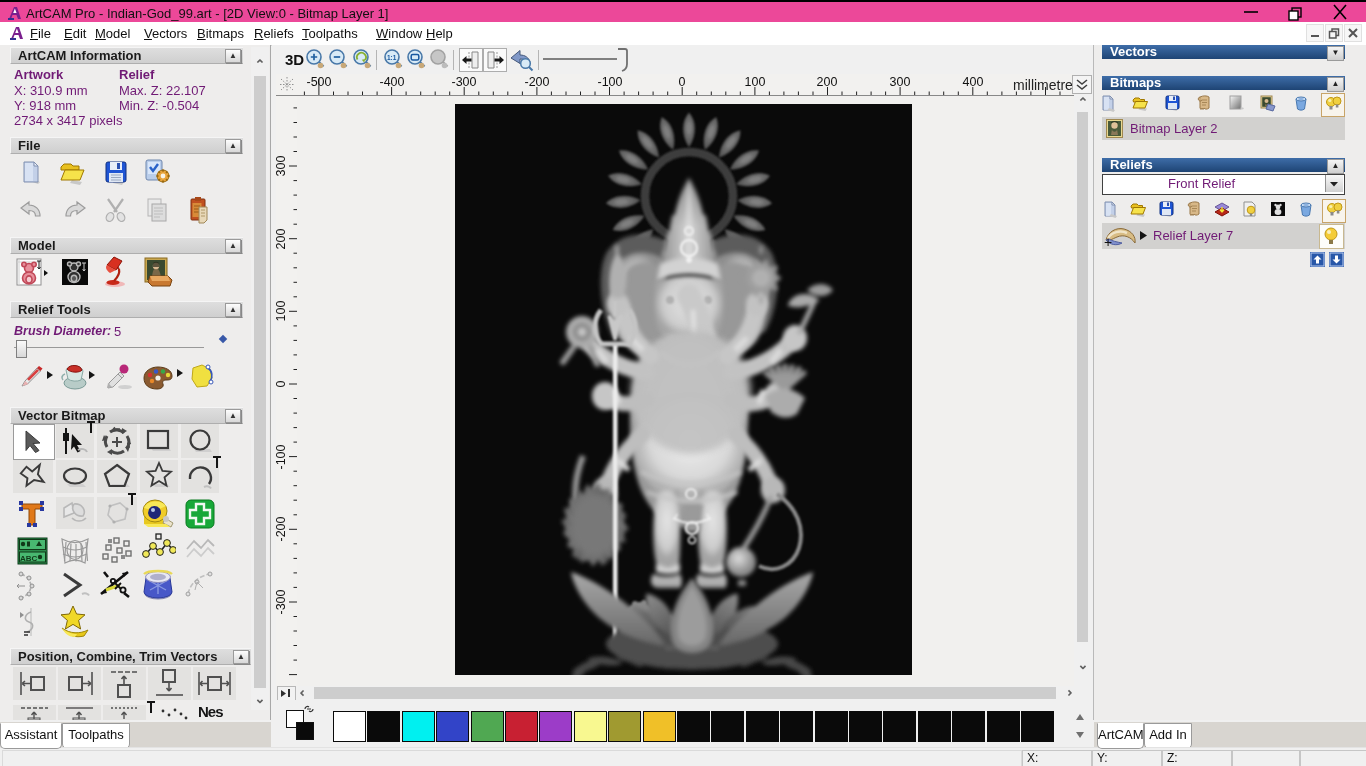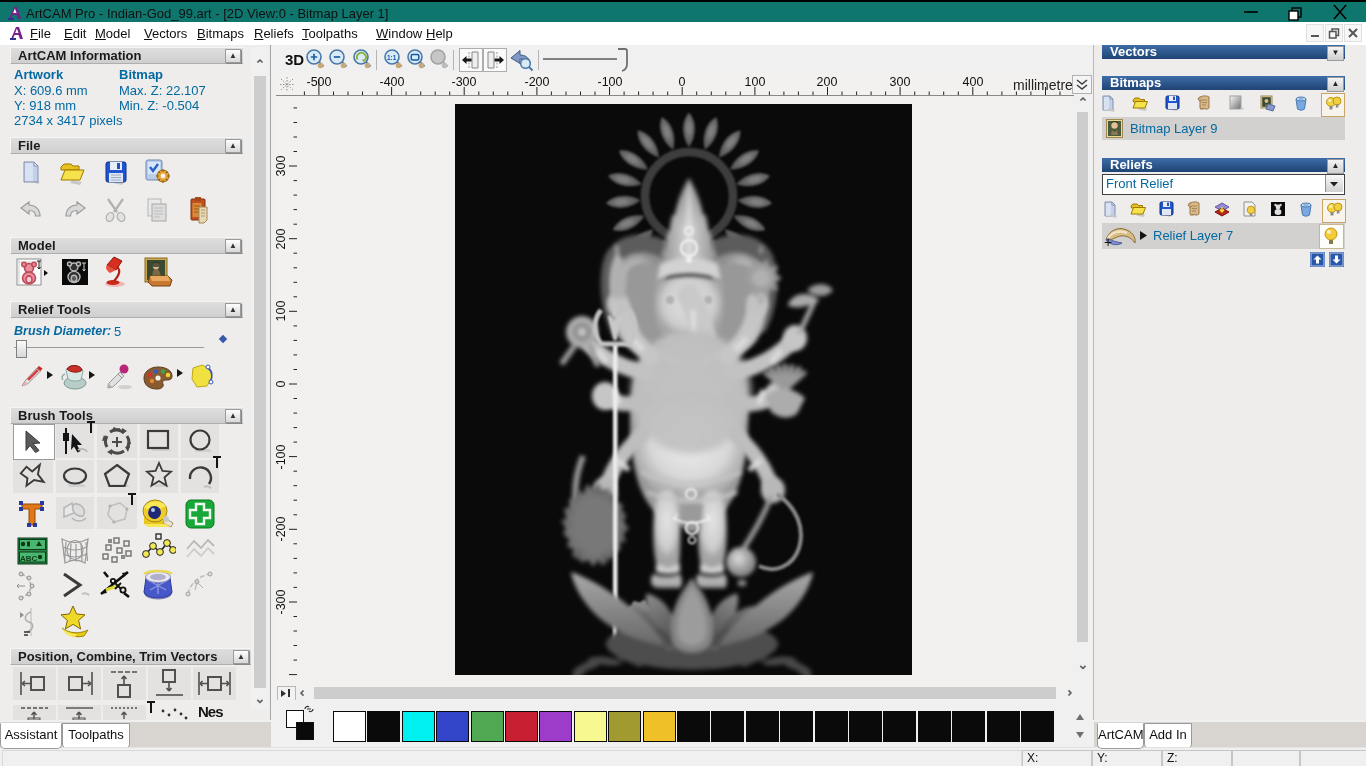--- a/index.html
+++ b/index.html
@@ -1,34 +1,34 @@
 <!DOCTYPE html>
 <html><head>
 <meta charset="utf-8">
 <style>
 html,body{margin:0;padding:0;}
 body{width:1366px;height:766px;overflow:hidden;font-family:"Liberation Sans",sans-serif;background:#f0f0f0;position:relative;}
 .abs{position:absolute;}
 
 #topline{left:0;top:0;width:1366px;height:2px;background:#000;}
-#titlebar{left:0;top:2px;width:1366px;height:20px;background:#0f766e;}
+#titlebar{left:0;top:2px;width:1366px;height:20px;background:#ec4899;}
 #title-text{left:26px;top:4px;font-size:13px;color:#101010;}
 #menubar{left:0;top:22px;width:1366px;height:23px;background:#fff;border-bottom:1px solid #d5d5d5;}
 .menu{position:absolute;top:4px;font-size:13px;color:#101010;}
 .menu u{text-decoration:underline;}
 
 #leftpanel{left:0;top:45px;width:271px;height:675px;background:#eeedec;}
 #rightpanel{left:1093px;top:45px;width:273px;height:675px;background:#eeedec;border-left:1px solid #b9b9b9;}
 .lhdr{position:absolute;left:10px;width:232px;height:15px;background:linear-gradient(#dedede,#cfcfcf);border-top:1px solid #f5f5f5;border-left:1px solid #f5f5f5;border-bottom:1px solid #aeaeae;}
 .lhdr span{position:absolute;left:7px;top:0px;font-size:13px;font-weight:bold;color:#1a1a1a;}
 .cbtn{position:absolute;right:2px;top:1px;width:14px;height:12px;background:linear-gradient(#fdfdfd,#d8d8d8);border:1px solid #9a9a9a;box-shadow:1px 1px 0 #888;font-size:8px;line-height:11px;text-align:center;color:#333;}
 .bhdr{position:absolute;left:9px;width:243px;height:14px;background:linear-gradient(#3e6da8,#1e4474);}
 .bhdr span{position:absolute;left:8px;top:-1px;font-size:13px;font-weight:bold;color:#fff;}
 .bbtn{position:absolute;right:1px;top:1px;width:15px;height:13px;background:linear-gradient(#f4f4f4,#cfcfcf);border:1px solid #9a9a9a;font-size:8px;line-height:12px;text-align:center;color:#222;}
-.ptxt{position:absolute;font-size:13px;color:#0369a1;}
+.ptxt{position:absolute;font-size:13px;color:#701a75;}
 
 .sb-track{position:absolute;background:#f0f0f0;}
 .sb-thumb{position:absolute;background:#cdcdcd;}
 .chev{position:absolute;width:16px;height:10px;color:#606060;font-size:13px;line-height:10px;text-align:center;font-weight:bold;}
 
 .tabstrip{position:absolute;top:722px;height:25px;background:#d8d5d0;}
 .tab{position:absolute;top:1px;height:24px;background:#fff;border:1px solid #9a9a9a;border-radius:0 0 5px 5px;font-size:13px;text-align:center;color:#101010;}
 .tab.active{border-top:none;background:#fff;z-index:3;}
 
 #statusbar{left:0;top:747px;width:1366px;height:19px;background:#f0f0f0;border-top:1px solid #e3e3e3;}
@@ -89,22 +89,22 @@
   </svg>
 </div>
 
 <div class="abs" id="leftpanel"></div>
 <div id="lp">
 <div class="lhdr" style="top:47px">
       <span>ArtCAM Information</span>
       <div class="cbtn">▲</div>
     </div>
 <span class="ptxt" style="left:14px;top:67px;font-weight:bold">Artwork</span>
-<span class="ptxt" style="left:119px;top:67px;font-weight:bold">Bitmap</span>
-<span class="ptxt" style="left:14px;top:83px">X: 609.6 mm</span>
+<span class="ptxt" style="left:119px;top:67px;font-weight:bold">Relief</span>
+<span class="ptxt" style="left:14px;top:83px">X: 310.9 mm</span>
 <span class="ptxt" style="left:119px;top:83px">Max. Z: 22.107</span>
 <span class="ptxt" style="left:14px;top:98px">Y: 918 mm</span>
 <span class="ptxt" style="left:119px;top:98px">Min. Z: -0.504</span>
 <span class="ptxt" style="left:14px;top:113px">2734 x 3417 pixels</span>
 <div class="lhdr" style="top:137px">
       <span>File</span>
       <div class="cbtn">▲</div>
     </div>
 
 <svg class="abs" style="left:18px;top:159px" width="27" height="27" viewBox="0 0 27 27">
@@ -256,21 +256,21 @@
 <svg class="abs" style="left:176px;top:368px" width="8" height="10" viewBox="0 0 8 10">
       <path d="M1 1 l6 4 -6 4z" fill="#151515"></path>
     </svg>
 <svg class="abs" style="left:186px;top:362px" width="32" height="30" viewBox="0 0 32 30">
       <path d="M7 6 l9 -3 8 4 2 9 -5 8 -10 1 -5 -8z" fill="#f0e040" stroke="#c0a818"></path>
       <path d="M22 6 a9 9 0 0 1 2 13" fill="none" stroke="#3858b8" stroke-width="1.6"></path>
       <circle cx="22" cy="5" r="2" fill="#fff" stroke="#3858b8"></circle>
       <circle cx="25" cy="20" r="2" fill="#fff" stroke="#3858b8"></circle>
     </svg>
 <div class="lhdr" style="top:407px">
-      <span>Brush Tools</span>
+      <span>Vector Bitmap</span>
       <div class="cbtn">▲</div>
     </div>
 <div id="vtools">
 
 <div class="abs" style="left:13px;top:424px;width:40px;height:34px;background:#fff;border:1px solid #9a9a9a"></div>
 <div class="abs" style="left:56px;top:424px;width:38px;height:34px;background:#e3e2e0"></div>
 <div class="abs" style="left:97px;top:424px;width:40px;height:34px;background:#e3e2e0"></div>
 <div class="abs" style="left:140px;top:424px;width:38px;height:34px;background:#e3e2e0"></div>
 <div class="abs" style="left:181px;top:424px;width:38px;height:34px;background:#e3e2e0"></div>
 <svg class="abs" style="left:20px;top:428px" width="28" height="27" viewBox="0 0 28 27">
@@ -1092,27 +1092,27 @@
       <use href="#i-bulbs" x="225" y="0"></use>
 </svg>
 <div class="abs" style="left:1102px;top:117px;width:243px;height:23px;background:#d2d1cf"></div>
 <svg class="abs" style="left:1106px;top:119px" width="17" height="19" viewBox="0 0 17 19">
       <rect x="0.5" y="0.5" width="16" height="18" fill="#e8d890" stroke="#a08850"></rect>
       <rect x="2" y="2" width="13" height="15" fill="#4a5a3a"></rect>
       <circle cx="8.5" cy="6.5" r="3.2" fill="#e0c098"></circle>
       <path d="M6 10 c0 3.5 5 3.5 5 0 l1 6 h-7z" fill="#8a7858"></path>
       <path d="M5 4 c1.5 -2 5.5 -2 7 0" stroke="#2a3020" fill="none"></path>
     </svg>
-<span class="ptxt" style="left:1130px;top:121px">Bitmap Layer 9</span>
+<span class="ptxt" style="left:1130px;top:121px">Bitmap Layer 2</span>
 <div class="bhdr" style="left:1102px;top:158px">
       <span>Reliefs</span>
       <div class="bbtn">▲</div>
     </div>
 <div class="abs" style="left:1102px;top:174px;width:241px;height:19px;background:#fff;border:1px solid #404040"></div>
-<span class="ptxt" style="left:1106px;top:176px">Front Relief</span>
+<span class="ptxt" style="left:1168px;top:176px">Front Relief</span>
 <div class="abs" style="left:1325px;top:175px;width:17px;height:17px;background:linear-gradient(#f8f8f8,#d0d0d0);border-left:1px solid #909090"></div>
 <svg class="abs" style="left:1329px;top:181px" width="10" height="7" viewBox="0 0 10 7">
       <path d="M1 1 l4 4.5 4 -4.5z" fill="#202020"></path>
     </svg>
 <div class="abs" style="left:1322px;top:199px;width:22px;height:22px;background:#f8f4ec;border:1px solid #c8a468"></div>
 <svg class="abs" style="left:1102px;top:201px" width="246" height="18" viewBox="0 0 246 18">
 <use href="#i-page" x="0" y="0"></use>
       <use href="#i-folder" x="28" y="0"></use>
       <use href="#i-floppy" x="56" y="0"></use>
       <use href="#i-scroll" x="84" y="0"></use>

